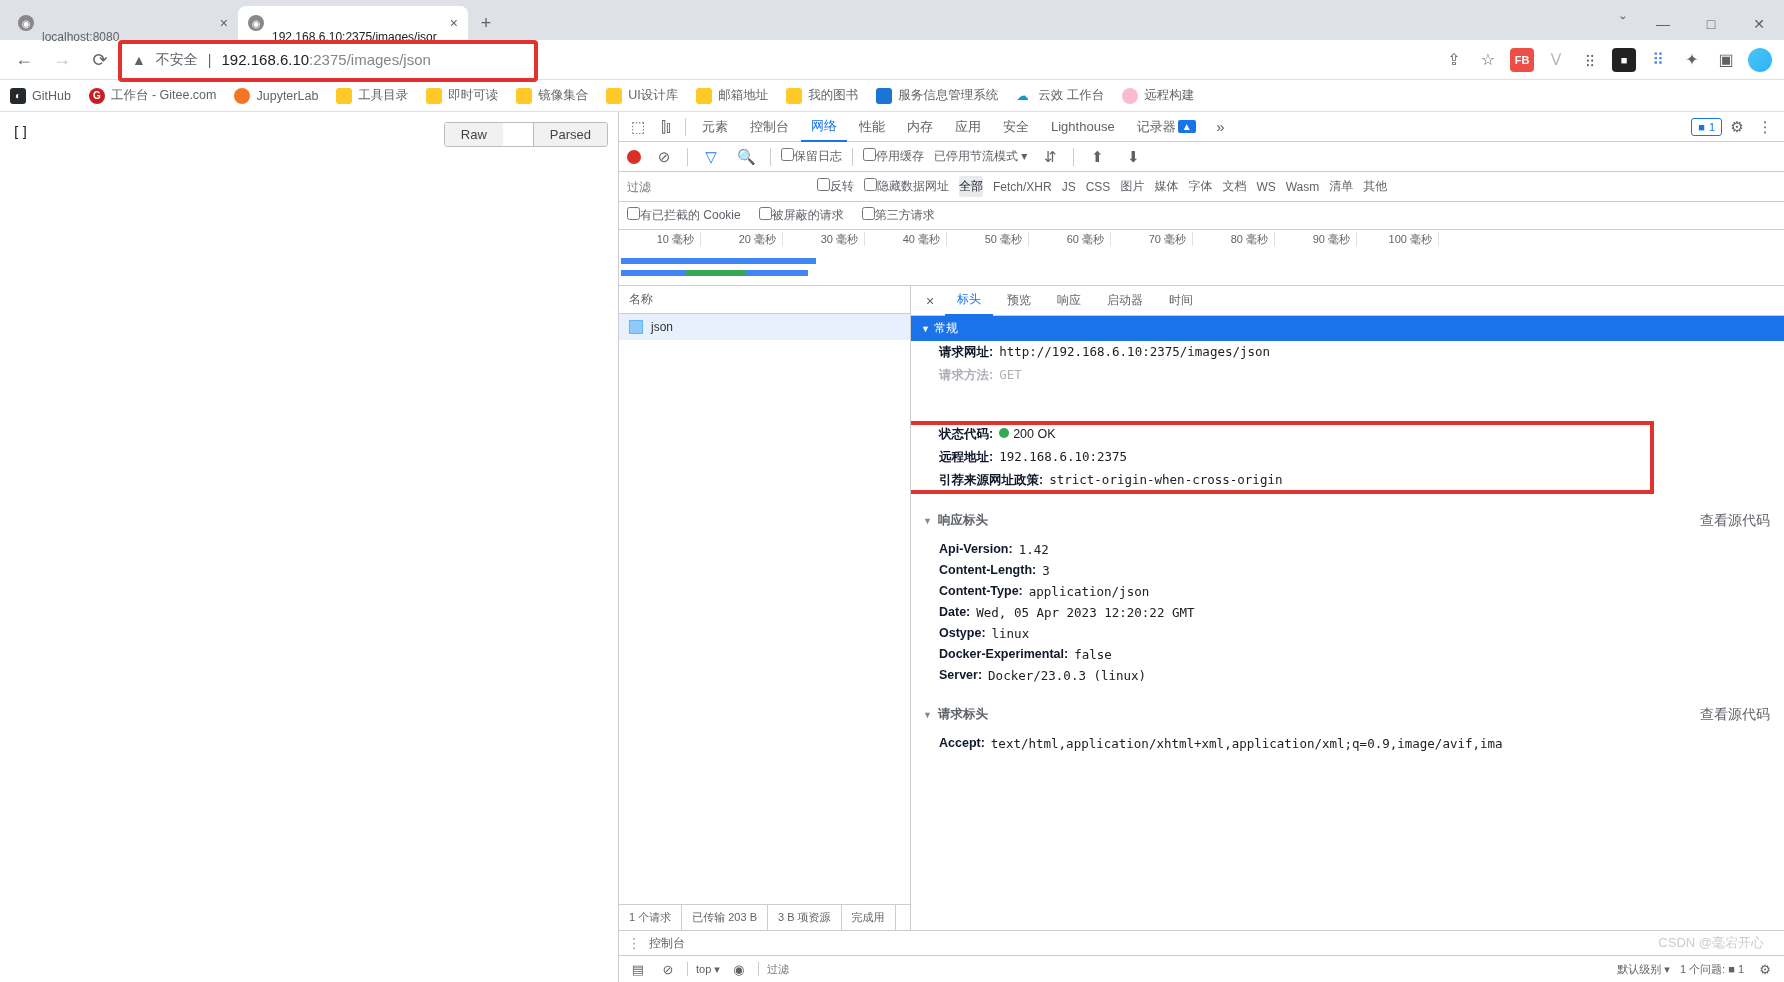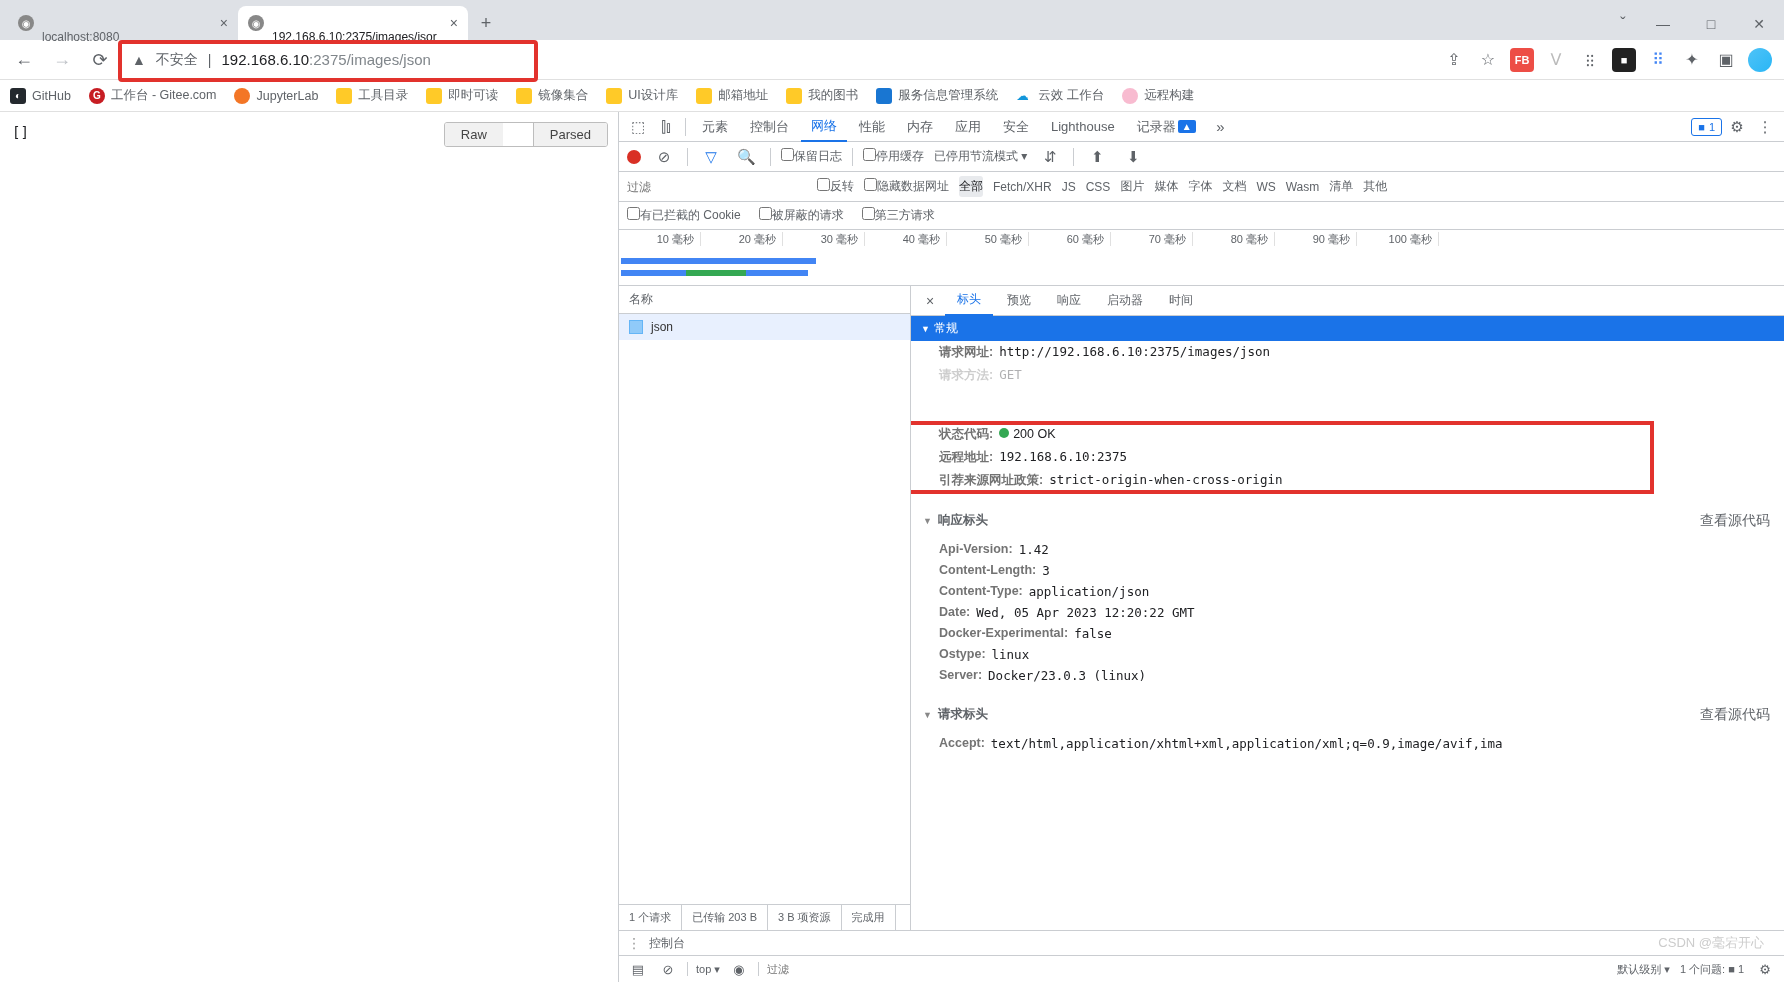--- a/index.html
+++ b/index.html
@@ -105,21 +105,21 @@
 .detail-tabs { height:30px; display:flex; align-items:center; border-bottom:1px solid #cacdd1; padding:0 6px; font-size:12px; gap:2px; }
 .detail-close { width:26px; text-align:center; color:#5f6368; cursor:pointer; font-size:14px; }
 .detail-tab { padding:6px 12px; color:#5f6368; cursor:pointer; height:30px; display:flex; align-items:center; }
 .detail-tab.active { color:#1a73e8; border-bottom:2px solid #1a73e8; }
 .detail-body { flex:1; overflow-y:auto; font-size:12.5px; color:#202124; }
 .section-header { background:#1a73e8; color:#fff; padding:4px 10px; font-size:12px; display:flex; align-items:center; gap:4px; }
 .section-header .tri { font-size:9px; }
 .section-plain { padding:6px 12px; display:flex; align-items:center; gap:6px; color:#5f6368; cursor:pointer; }
 .section-plain .tri { font-size:9px; color:#888; }
 .kv-row { padding:3px 10px 3px 28px; display:flex; gap:6px; }
-.kv-row .k { font-weight:bold; color:#737373; white-space:nowrap; }
+.kv-row .k { font-weight:bold; color:#0f172a; white-space:nowrap; }
 .kv-row .v { font-family: Consolas, monospace; color:#202124; word-break:break-all; }
 .status-dot { width:10px; height:10px; border-radius:50%; background:#34a853; display:inline-block; margin-right:4px; }
 .view-source { color:#5f6368; font-size:14px; cursor:pointer; margin-left:auto; padding-right:14px; }
 .section-row { display:flex; align-items:center; border-bottom: none; padding:4px 0; }
 .red-box { position:relative;margin-top:36px; }
 .red-box::after { content:""; position:absolute; left:-16px; top:-2px; right:130px; bottom:-2px; border:4px solid #e2322d; pointer-events:none; }
 
 
 .console-drawer { height:52px; border-top:1px solid #cacdd1; display:flex; flex-direction:column; }
 .drawer-header { height:26px; display:flex; align-items:center; padding:0 8px; border-bottom:1px solid #cacdd1; font-size:12px; color:#5f6368; }
@@ -416,26 +416,26 @@
             </div>
           <div class="kv-row">
               <span class="k">Content-Type:</span>
               <span class="v">application/json</span>
             </div>
           <div class="kv-row">
               <span class="k">Date:</span>
               <span class="v">Wed, 05 Apr 2023 12:20:22 GMT</span>
             </div>
           <div class="kv-row">
+              <span class="k">Ostype:</span>
+              <span class="v">linux</span>
+            </div>
+          <div class="kv-row">
               <span class="k">Docker-Experimental:</span>
               <span class="v">false</span>
-            </div>
-          <div class="kv-row">
-              <span class="k">Ostype:</span>
-              <span class="v">linux</span>
             </div>
           <div class="kv-row">
               <span class="k">Server:</span>
               <span class="v">Docker/23.0.3 (linux)</span>
             </div>
 
           <div class="section-row" style="margin-top:10px">
             <div class="section-plain">
                 <span class="tri">▼</span>
                 <b>请求标头</b>

